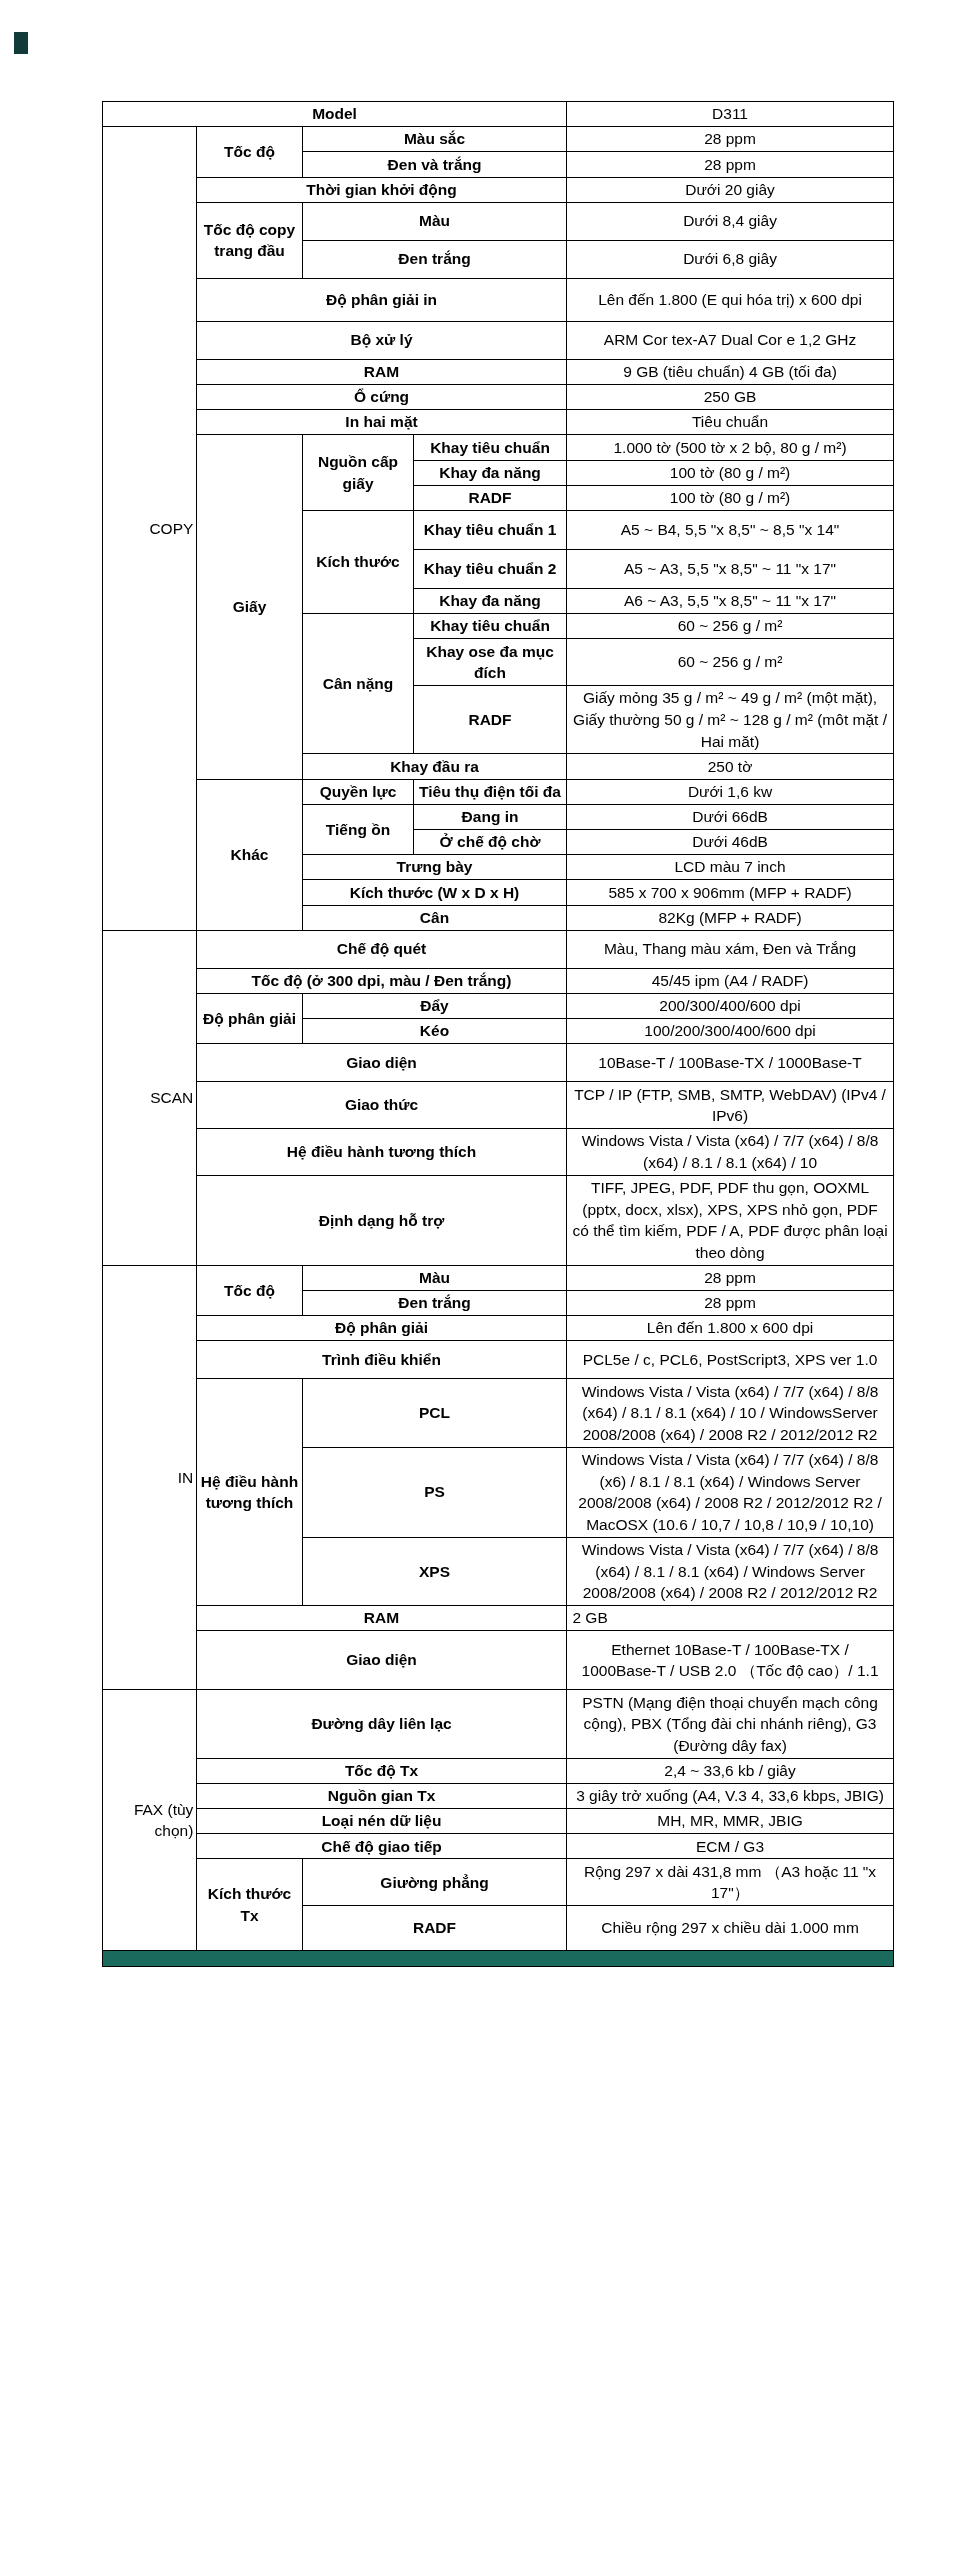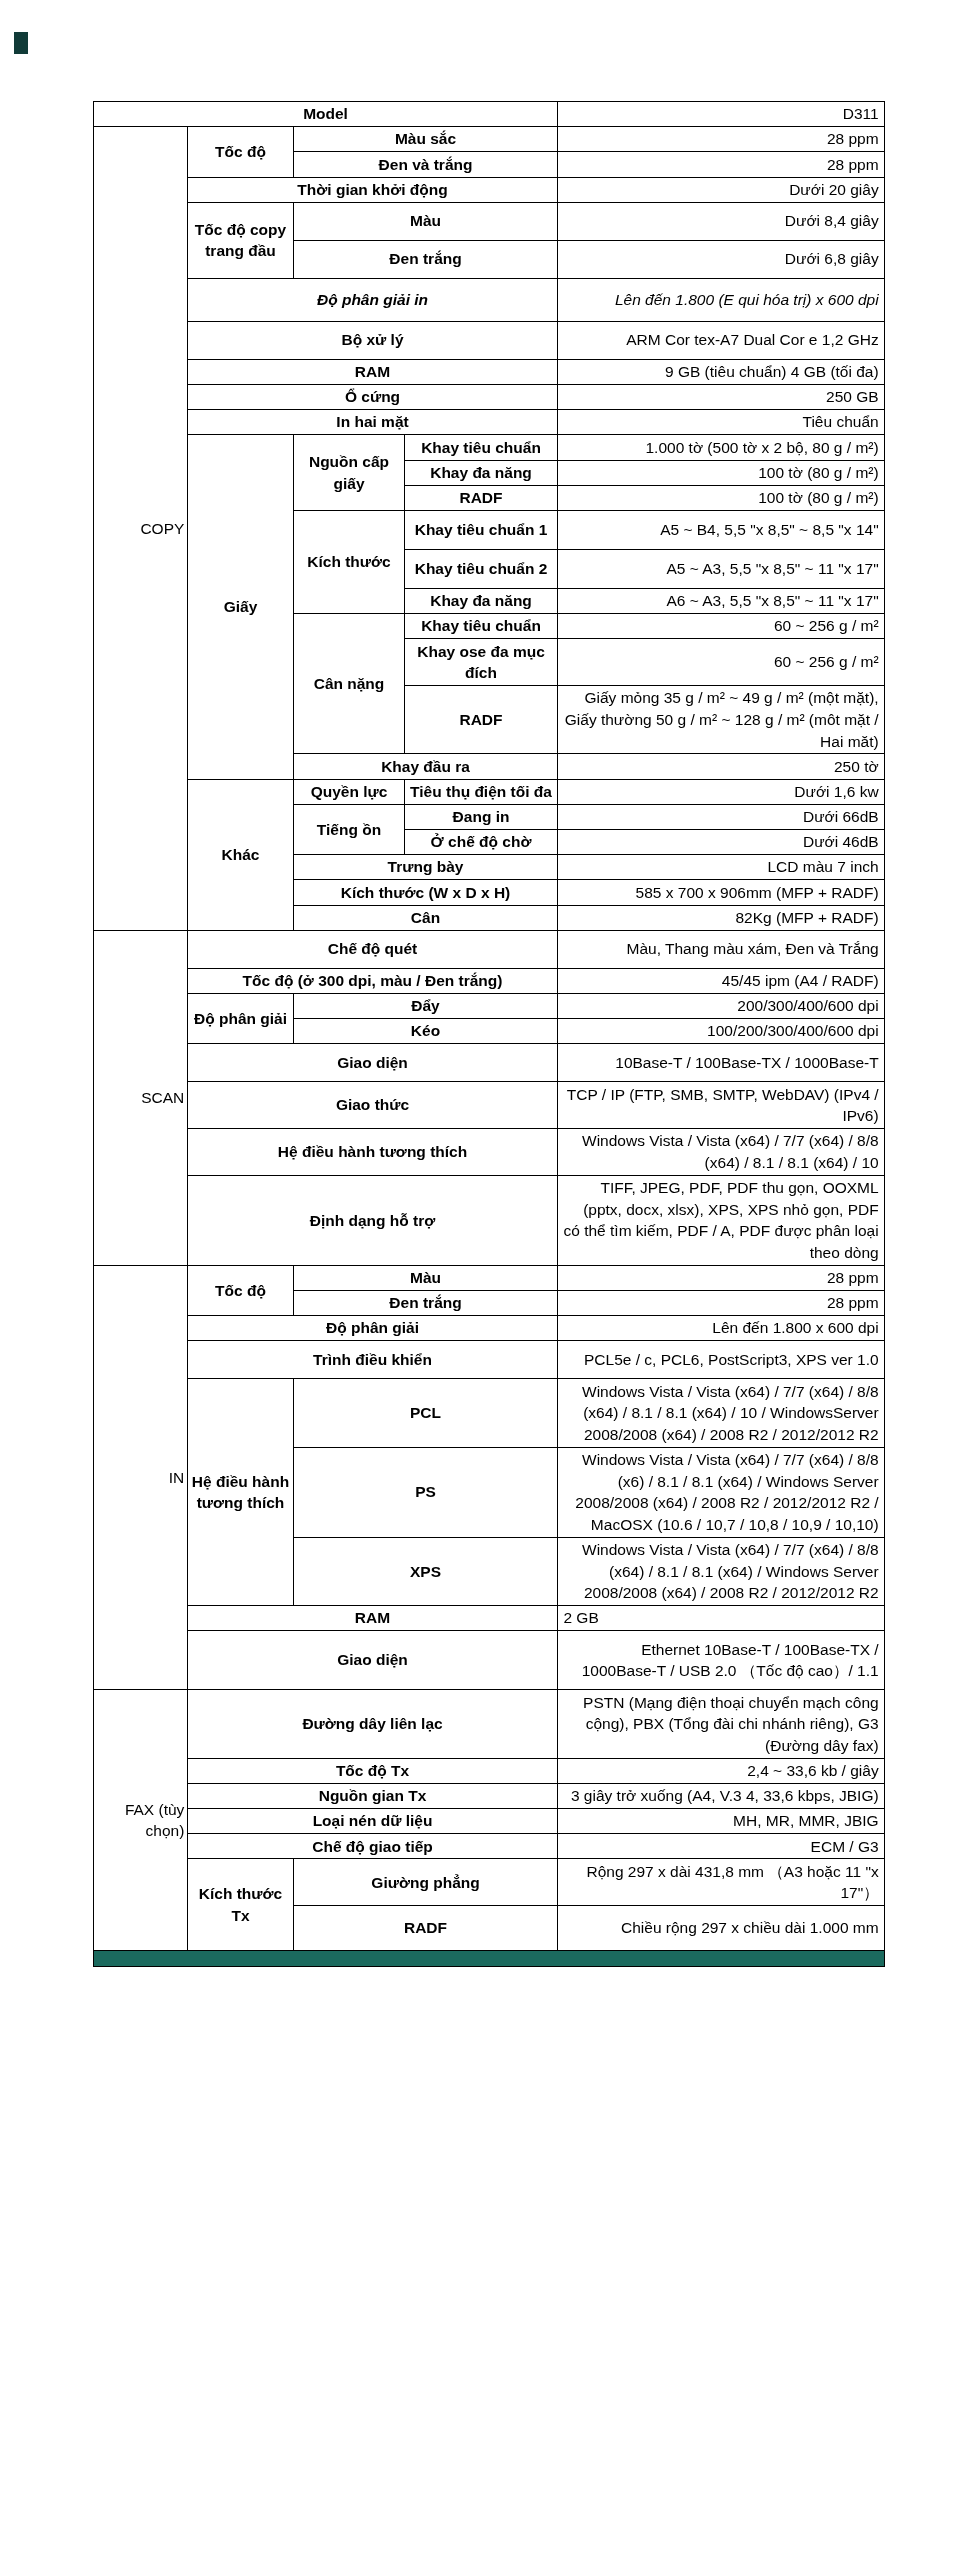--- a/index.html
+++ b/index.html
@@ -14,44 +14,44 @@
   .corner-mark{
     position:absolute;
     left:13.5px;
     top:32px;
     width:14px;
     height:22px;
     background:#113b38;
   }
   table.spec{
     position:absolute;
-    left:93px;
+    left:102px;
     top:101px;
     width:792px;
     border-collapse:collapse;
     table-layout:fixed;
     border:1.3px solid #000000;
   }
   .spec td{
     border:0.7px solid #000000;
     vertical-align:middle;
     font-size:15.5px;
     line-height:21.6px;
     padding:1.3px 5.4px;
     word-wrap:break-word;
     overflow:hidden;
   }
   .spec td.lbl{font-weight:bold;text-align:center;padding:1.3px 2.7px;}
   .spec td.sec{text-align:right;padding:1.3px 2.7px;}
-  .spec td.val{text-align:right;}
+  .spec td.val{text-align:center;}
   .spec td.center{text-align:left;}
   tr.thick > td{border-top-width:1.3px;}
   tr.h56{height:38px;}
   tr.h58{height:39px;}
-  tr.h64{height:43px;font-style:italic;}
+  tr.h64{height:43px;}
   tr.h66{height:45px;}
   tr.h88{height:59px;}
   td.footer-bar{
     background:#1b6a5e;
     height:15px;
     padding:0;
     border-top-width:1.3px;
   }
 </style>
 </head>

